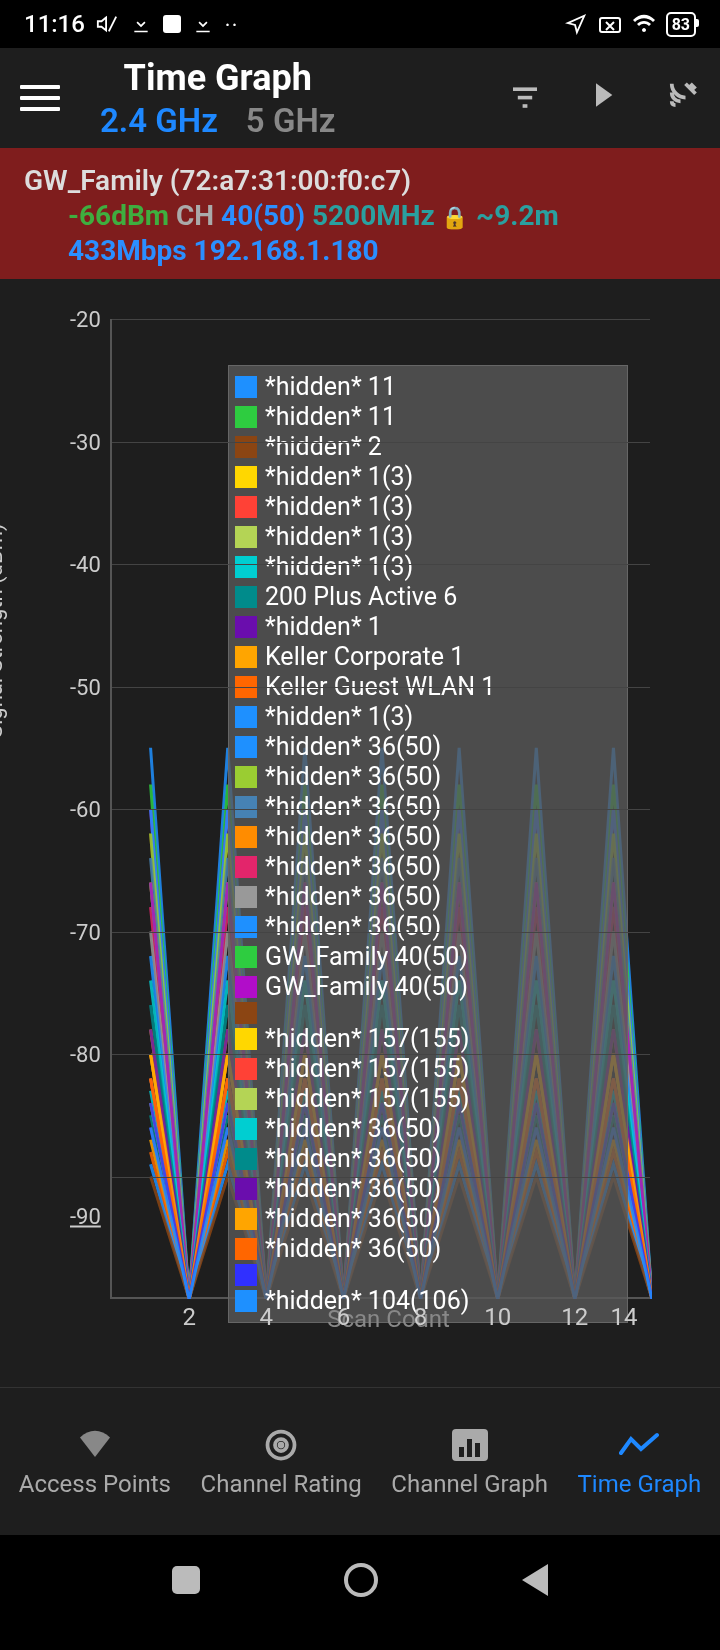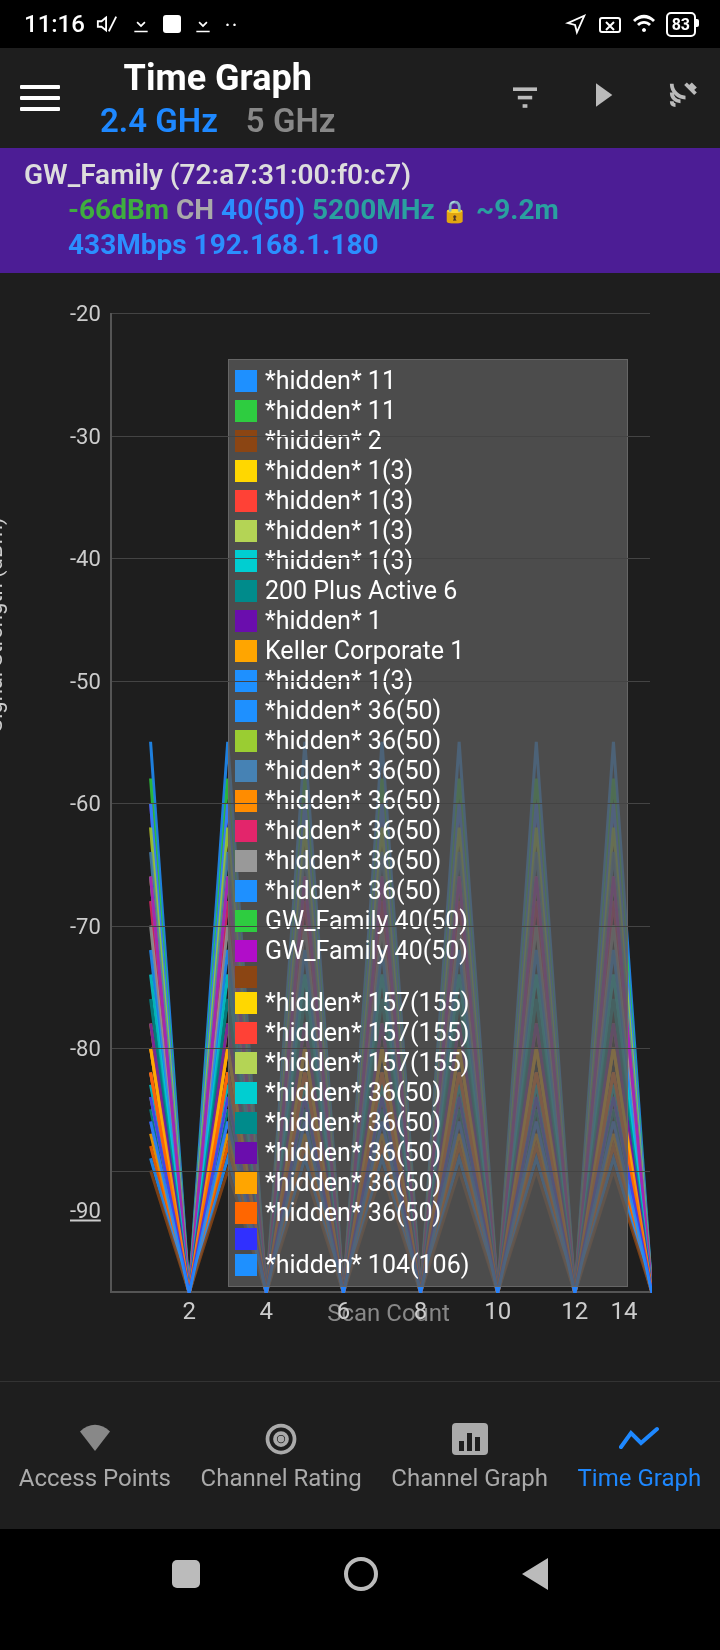--- a/index.html
+++ b/index.html
@@ -40,22 +40,22 @@
   .hamburger span { height:4px; background:#fff; border-radius:1px; }
   .title-block { flex:0 0 auto; margin-left: 40px; text-align:center; }
   .title { font-size: 36px; font-weight: 700; color:#fff; }
   .bands { display:flex; gap:28px; justify-content:center; margin-top:2px; font-size:33px; font-weight:600; }
   .band-active { color:#1e88ff; }
   .band-inactive { color:#888; }
   .app-actions { margin-left:auto; display:flex; gap:50px; align-items:center; }
   .action-icon { color:#bbb; font-size:30px; }
   
   .infopanel {
-    background: #4c1d95;
-    padding: 10px 24px 12px 24px;
+    background: #7f1d1d;
+    padding: 16px 24px 12px 24px;
   }
   .info-line1 { font-size: 28px; font-weight:600; color:#ddd; }
   .info-line2, .info-line3 { font-size: 28px; font-weight:700; padding-left:44px; margin-top:2px; }
   .c-green { color:#3fae3f; }
   .c-grey { color:#aaa; }
   .c-blue { color:#2b8fff; }
   .c-teal { color:#2aa0a0; }
   .c-lock { color:#999; font-size:22px; }
   
   .chart-wrap {
@@ -291,20 +291,24 @@
         </div>
         <div class="legend-row">
           <span class="swatch" style="background: rgb(106, 13, 173);"></span>
           <span>*hidden* 1</span>
         </div>
         <div class="legend-row">
           <span class="swatch" style="background: rgb(255, 165, 0);"></span>
           <span>Keller Corporate 1</span>
         </div>
         <div class="legend-row">
+          <span class="swatch" style="background: rgb(255, 102, 0);"></span>
+          <span>Keller Guest WLAN 1</span>
+        </div>
+        <div class="legend-row">
           <span class="swatch" style="background: rgb(30, 144, 255);"></span>
           <span>*hidden* 1(3)</span>
         </div>
         <div class="legend-row">
           <span class="swatch" style="background: rgb(30, 144, 255);"></span>
           <span>*hidden* 36(50)</span>
         </div>
         <div class="legend-row">
           <span class="swatch" style="background: rgb(154, 205, 50);"></span>
           <span>*hidden* 36(50)</span>

